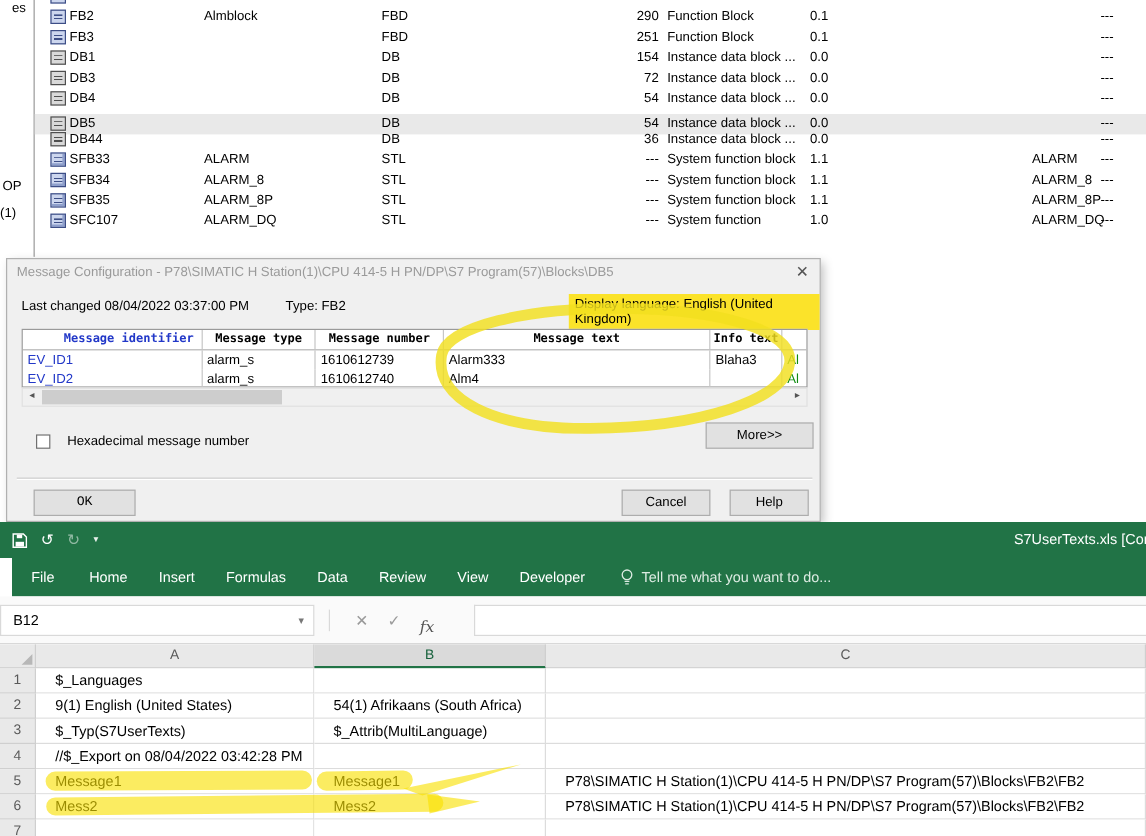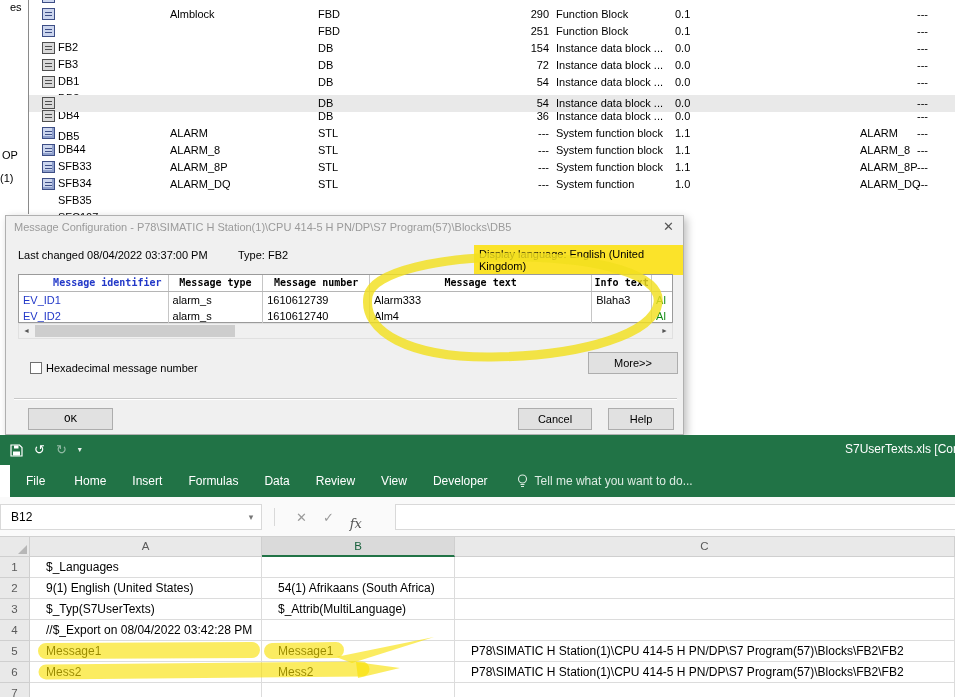--- a/index.html
+++ b/index.html
@@ -15,21 +15,21 @@
   .blocklist { position:absolute; left:29px; top:0; width:926px; height:214px; background:#fff; font-size:11px; color:#000; }
   .brow { position:absolute; left:0; width:926px; height:17px; line-height:17px; white-space:nowrap; }
   .brow.sel { background:#e9e9e9; }
   .brow span { position:absolute; top:0; }
   .bi { position:absolute; left:13px; top:2px; width:13px; height:12px; border:1px solid #3d4e86; background:#ccd6ee; }
   .bi::after { content:""; position:absolute; left:2px; right:2px; top:3px; height:5px;
                background:repeating-linear-gradient(#3d4e86 0 1px, transparent 1px 3px); }
   .bi.db { border-color:#4f4f4f; background:#d9d9d9; }
   .bi.db::after { background:repeating-linear-gradient(#4f4f4f 0 1px, transparent 1px 3px); }
   .bi.sfb { box-shadow: inset -2px -2px 0 #8fa0cc; }
-  .cn { left:29px;margin-top:33px; } .cs { left:141px; } .ct { left:289px; }
+  .cn { left:29px; } .cs { left:141px; } .ct { left:289px; }
   .csz { left:410px; width:110px; text-align:right; }
   .cd { left:527px; } .cv { left:646px; } .c2 { left:831px; } .cl { left:888px; }
 
   
   .dialog { position:absolute; left:5px; top:215px; width:679px; height:220px; background:#f0f0f0;
             border:1px solid #b0b0b0; box-shadow:3px 3px 8px rgba(0,0,0,.25); font-size:11px; color:#000; }
   .dlg-title { height:22px; line-height:22px; padding-left:8px; color:#9a9a9a; font-size:11px; white-space:nowrap; overflow:hidden; }
   .dlg-close { position:absolute; right:9px; top:3px; font-size:13px; color:#555; cursor:default; }
   .dlg-lastchanged { position:absolute; left:12px; top:33px; }
   .dlg-type { position:absolute; left:232px; top:33px; }
@@ -41,21 +41,21 @@
   .mth > div, .mtr > div { border-right:1px solid #c6c6c6; overflow:hidden; white-space:nowrap; }
   .mtr > div { padding-left:4px; }
   .mc1 { width:150px; } .mc2 { width:95px; } .mc3 { width:107px; } .mc4 { width:223px; } .mc5 { width:60px; }
   .mc6 { width:20px; border-right:none !important; }
   .id-blue { color:#2238c8;padding-left:28px; }
   .txt-green { color:#0f8a0f; }
   .hscroll { position:absolute; left:12px; top:107px; width:655px; height:16px; background:#f0f0f0; border:1px solid #e0e0e0; }
   .sarrow { position:absolute; top:0; width:15px; height:14px; font-size:7px; line-height:14px; text-align:center; color:#555; }
   .sarrow.l { left:0; } .sarrow.r { right:0; }
   .sthumb { position:absolute; left:16px; top:1px; width:200px; height:12px; background:#cdcdcd; }
-  .chk { position:absolute; left:12px; top:146px; display:flex; align-items:center; gap:4px;padding-left:12px; }
+  .chk { position:absolute; left:12px; top:146px; display:flex; align-items:center; gap:14px;padding-left:12px; }
   .chkbox { width:12px; height:12px; border:1px solid #707070; background:#fff; }
   .btn { background:#e1e1e1; border:1px solid #adadad; font-size:11px; text-align:center; color:#000;
          font-family:"Liberation Sans", sans-serif; }
   .morebtn { position:absolute; left:582px; top:136px; width:90px; height:22px; line-height:20px; }
   .dlgsep { position:absolute; left:8px; top:182px; width:663px; height:2px; border-top:1px solid #c8c8c8; border-bottom:1px solid #ffffff; }
   .okbtn { position:absolute; left:22px; top:192px; width:85px; height:22px; line-height:20px;font-family:Liberation Mono, monospace; }
   .cancelbtn { position:absolute; left:512px; top:192px; width:74px; height:22px; line-height:20px; }
   .helpbtn { position:absolute; left:602px; top:192px; width:66px; height:22px; line-height:20px; }
 
   

